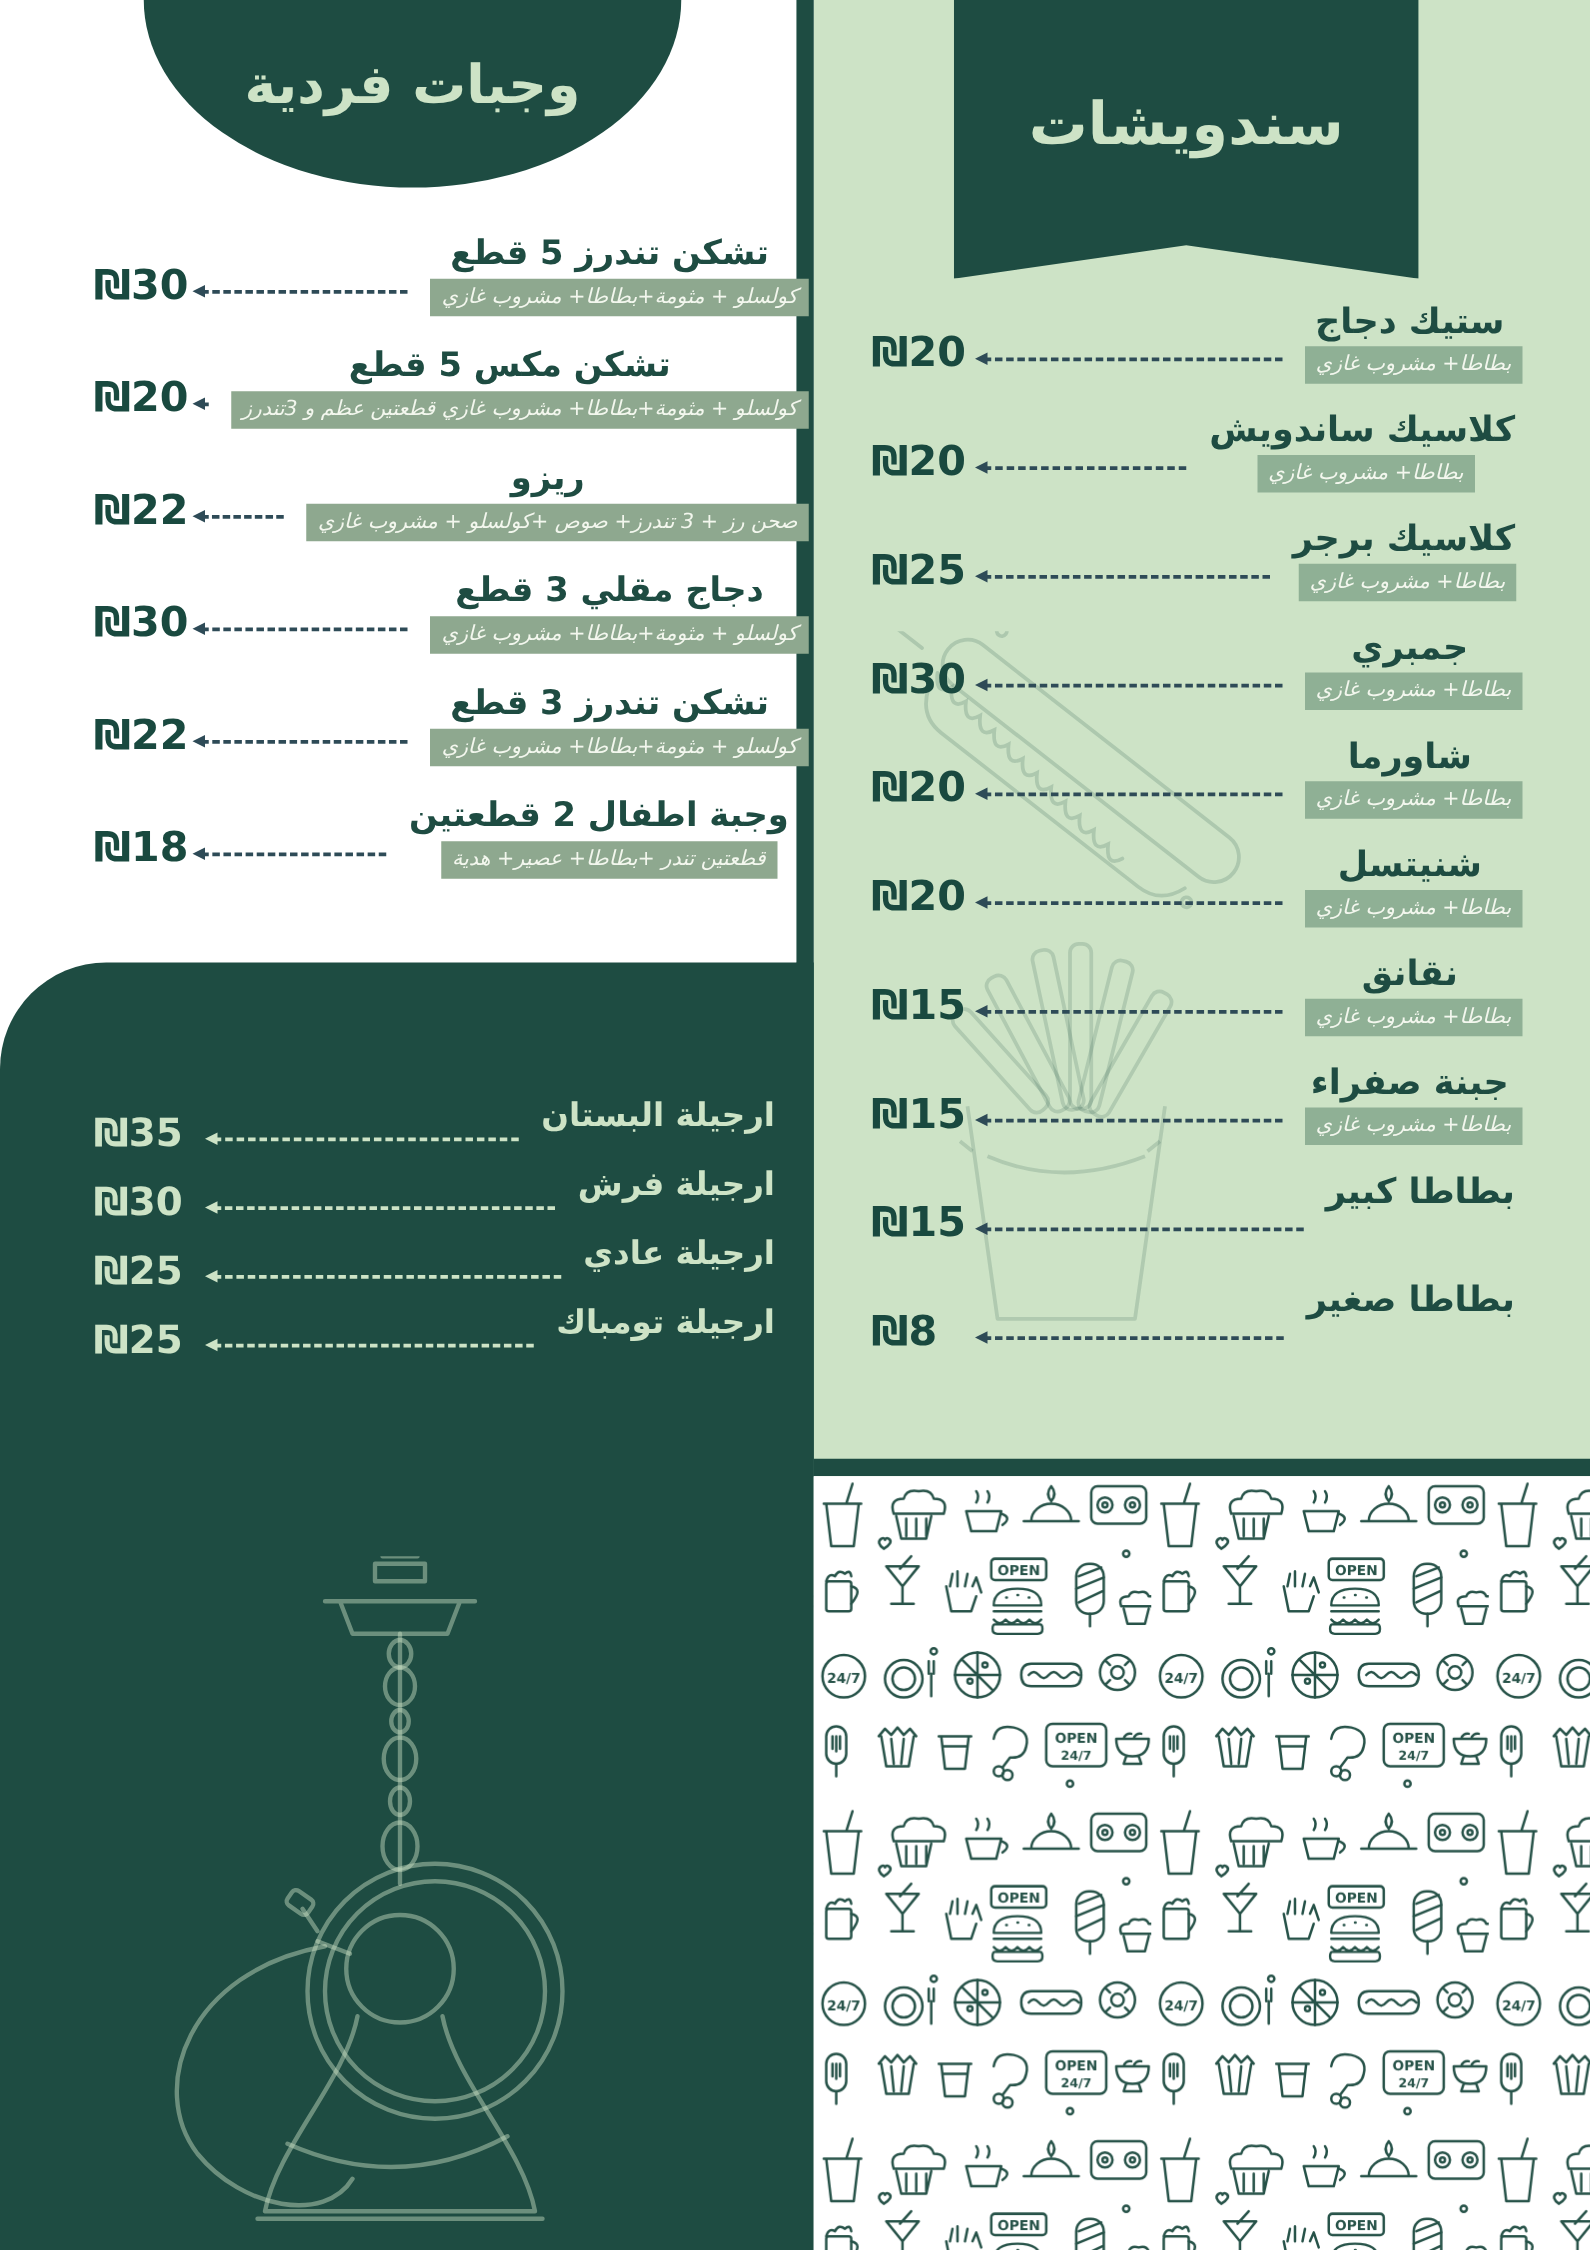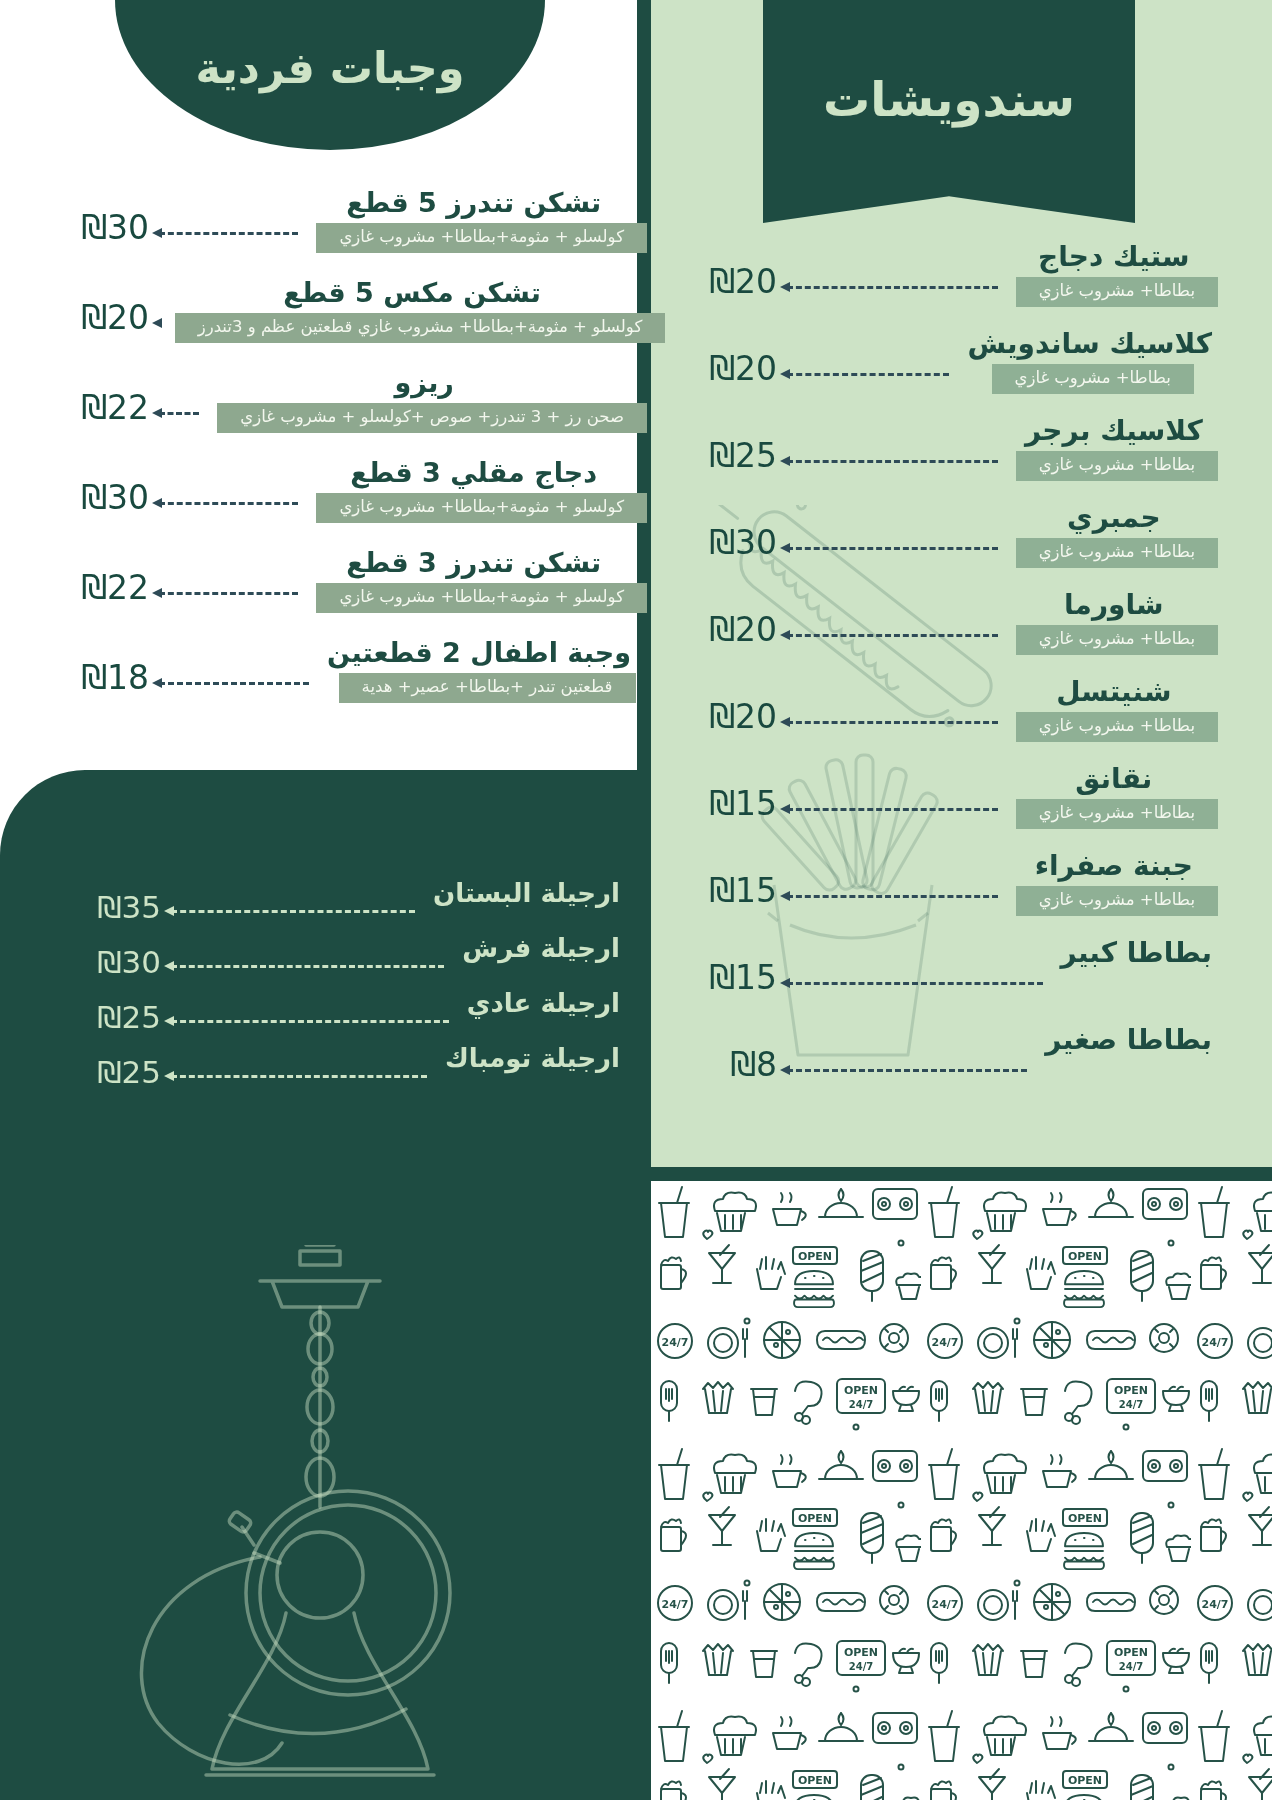--- a/index.html
+++ b/index.html
@@ -21,28 +21,28 @@
   .flag{position:absolute;left:112px;top:0;width:372px;height:223px;background:var(--dark);
         clip-path:polygon(0 0,100% 0,100% 100%,50% 88%,0 100%);
         display:flex;justify-content:center;align-items:flex-start;}
   .flag h2{margin-top:72px;font-size:47px;font-weight:700;color:var(--light);letter-spacing:1px;}
 
   .divider{position:absolute;left:637px;top:0;width:14px;height:1181px;background:var(--dark);}
 
   
   .items{position:absolute;}
   .row{display:flex;align-items:flex-start;direction:ltr;}
-  .price{flex:0 0 80px;font-size:33px;font-weight:400;color:var(--price);text-align:right;white-space:nowrap;}
+  .price{flex:0 0 80px;font-size:33px;font-weight:700;color:var(--price);text-align:left;white-space:nowrap;}
   .dash{flex:1 1 auto;position:relative;border-top:3px dashed var(--dash);margin:0 18px 0 10px;height:0;}
   .ah{position:absolute;left:-7px;top:-7px;width:0;height:0;
       border-top:5.5px solid transparent;border-bottom:5.5px solid transparent;border-right:10px solid var(--dash);}
   .tit{display:flex;flex-direction:column;align-items:center;max-width:470px;}
   .t{font-size:28px;font-weight:700;color:var(--dark);line-height:34px;white-space:nowrap;}
   .r{display:inline-block;background:var(--ribbon-right);color:var(--cream);font-size:16.5px;line-height:20px;
-     padding:4px 23px 6px;margin-top:3px;white-space:nowrap;}
+     padding:4px 9px 6px;margin-top:3px;white-space:nowrap;font-style:italic;}
 
   .sand-items{left:46px;right:60px;top:240px;}
   .sand-items .row{height:87px;}
   .sand-items .price{margin-top:22px;}
   .sand-items .dash{margin-top:46px;}
   .sand-items .r{margin-right:-6px;}
 
   
   .meals{position:absolute;left:0;top:0;width:637px;height:770px;background:#fff;}
   .dome{position:absolute;left:115px;top:0;width:430px;height:150px;background:var(--dark);

